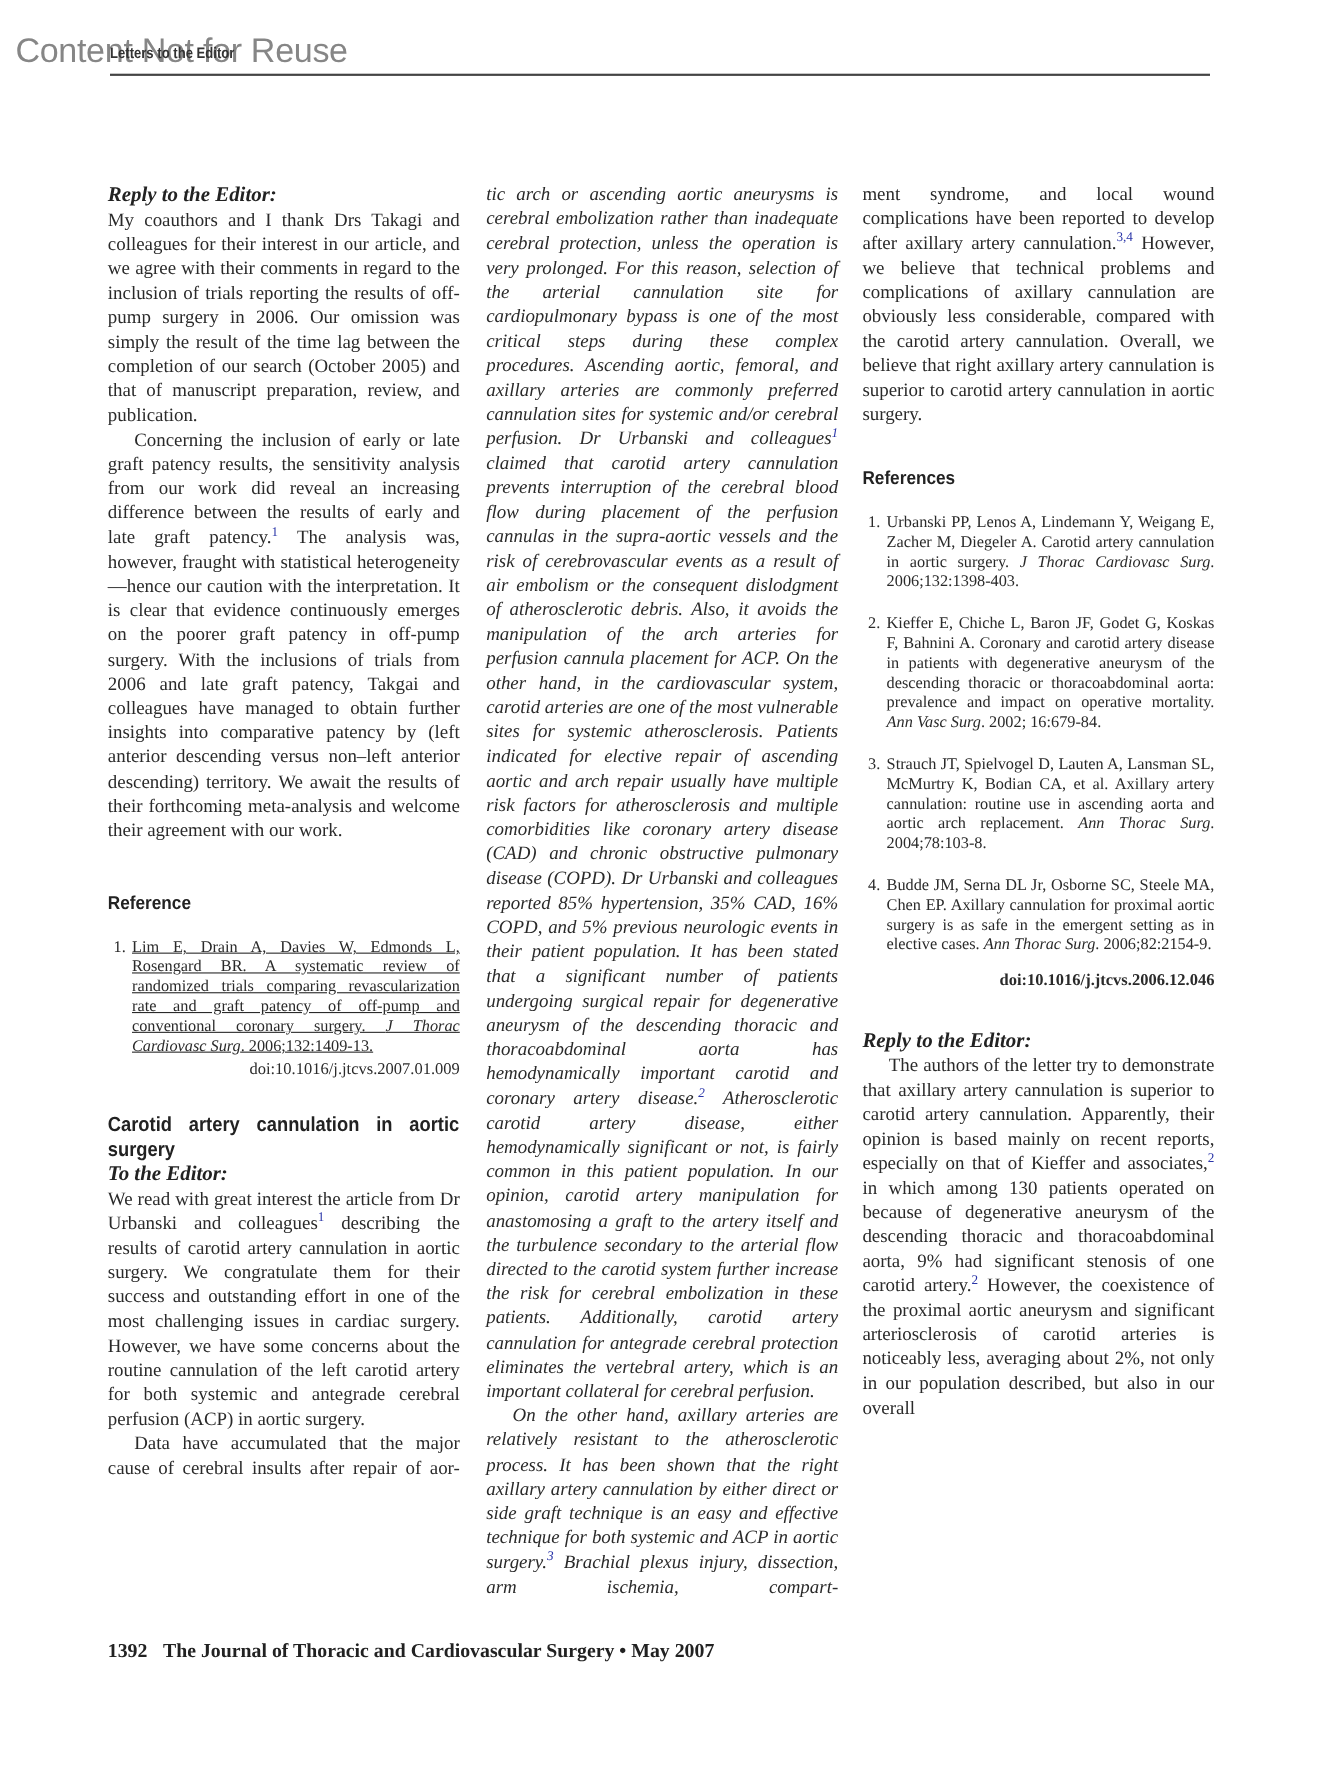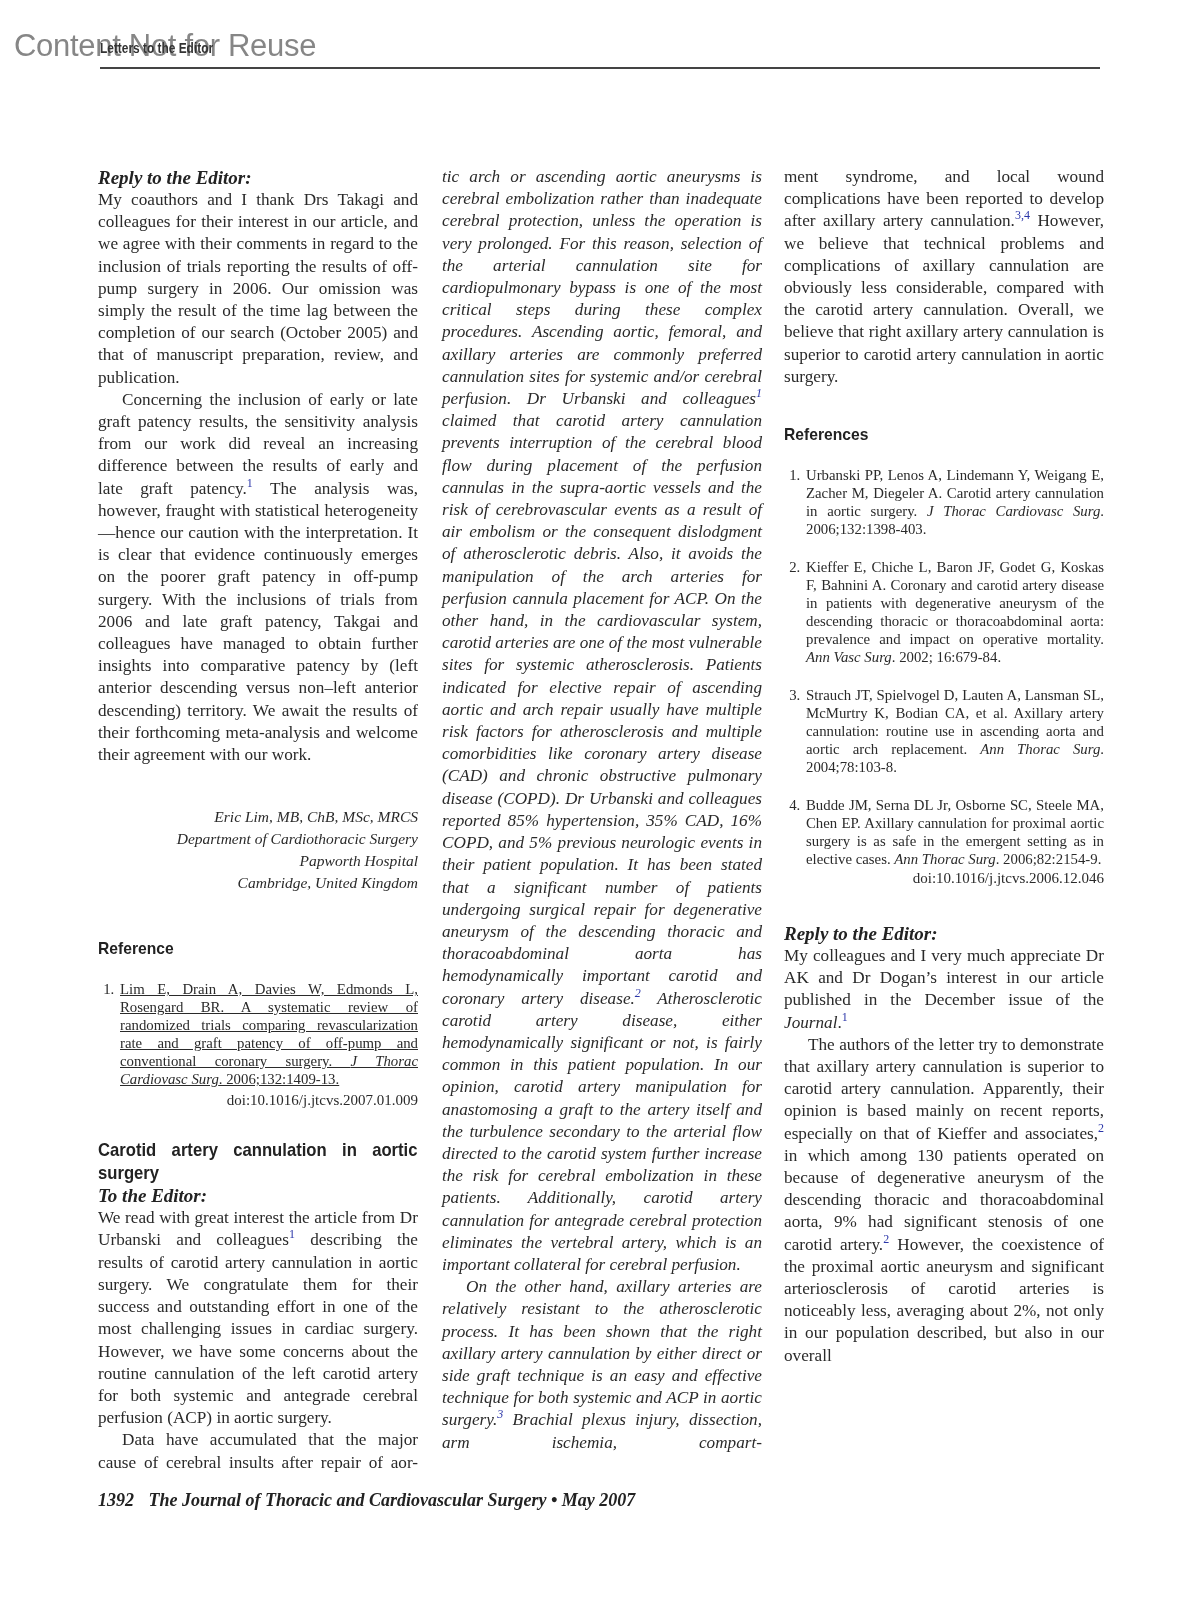--- a/index.html
+++ b/index.html
@@ -19,41 +19,35 @@
   .bi-head { font-weight: bold; font-style: italic; font-size: 19px; line-height: 23px; color: #222; }
   .sans-head { font-family: "Liberation Sans", "DejaVu Sans", sans-serif; font-weight: bold; font-size: 17px; line-height: 22px; color: #222;
                transform: scaleX(0.92); transform-origin: left; }
   .article-title { font-family: "Liberation Sans", "DejaVu Sans", sans-serif; font-weight: bold; font-size: 18.5px; line-height: 23px; color: #222;
                    transform: scaleX(0.9); transform-origin: left; width: 355px; }
   sup.ref { color: #2a35a8; font-size: 12px; line-height: 0; vertical-align: super; }
   .sig { text-align: right; font-style: italic; font-size: 15.5px; line-height: 22px; }
   ol.refs { margin: 0; padding-left: 20px; font-size: 14.8px; line-height: 18px; text-align: justify; }
   ol.refs li { padding-left: 2px; margin-top: 20px; }
   .doi { text-align: right; font-size: 15px; line-height: 20px; }
-  .footer { position: absolute; left: 98px; top: 1490px; font-weight: bold; font-size: 18px; color: #222; font-style: italic; }
+  .footer { position: absolute; left: 98px; top: 1490px; font-weight: bold; font-size: 18px; color: #222; }
   .footer .pg { margin-right: 10px; }
 </style>
 </head>
 <body>
 
 <div class="watermark">Content Not for Reuse</div>
 <div class="running-head">Letters to the Editor</div>
 <div class="head-rule"></div>
 
 <div class="col col1">
   <div class="bi-head">Reply to the Editor:</div>
   <p><span>My coauthors and I thank Drs Takagi and colleagues for their interest in our article, and we agree with their comments in regard to the inclusion of trials reporting the results of off-pump surgery in 2006. Our omission was simply the result of the time lag between the completion of our search (October 2005) and that of manuscript preparation, review, and publication.</span></p>
   <p class="indent"><span>Concerning the inclusion of early or late graft patency results, the sensitivity analysis from our work did reveal an increasing difference between the results of early and late graft patency.</span><sup class="ref">1</sup><span> The analysis was, however, fraught with statistical heterogeneity—hence our caution with the interpretation. It is clear that evidence continuously emerges on the poorer graft patency in off-pump surgery. With the inclusions of trials from 2006 and late graft patency, Takgai and colleagues have managed to obtain further insights into comparative patency by (left anterior descending versus non–left anterior descending) territory. We await the results of their forthcoming meta-analysis and welcome their agreement with our work.</span></p>
 
-  <div class="sig" style="margin-top:40px;">
-    <div>Eric Lim, MB, ChB, MSc, MRCS</div>
-    <div>Department of Cardiothoracic Surgery</div>
-    <div>Papworth Hospital</div>
-    <div>Cambridge, United Kingdom</div>
-  </div>
 
   <div class="sans-head" style="margin-top:44px;">Reference</div>
   <ol class="refs" style="margin-top:6px;text-decoration:underline;">
     <li><span>Lim E, Drain A, Davies W, Edmonds L, Rosengard BR. A systematic review of randomized trials comparing revascularization rate and graft patency of off-pump and conventional coronary surgery. </span><i>J Thorac Cardiovasc Surg</i><span>. 2006;132:1409-13.</span></li>
   </ol>
   <div class="doi" style="margin-top:2px;">doi:10.1016/j.jtcvs.2007.01.009</div>
 
   <div class="article-title" style="margin-top:28px;">Carotid artery cannulation in aortic surgery</div>
   <div class="bi-head">To the Editor:</div>
   <p><span>We read with great interest the article from Dr Urbanski and colleagues</span><sup class="ref">1</sup><span> describing the results of carotid artery cannulation in aortic surgery. We congratulate them for their success and outstanding effort in one of the most challenging issues in cardiac surgery. However, we have some concerns about the routine cannulation of the left carotid artery for both systemic and antegrade cerebral perfusion (ACP) in aortic surgery.</span></p>
@@ -69,24 +63,23 @@
   <p><span>ment syndrome, and local wound complications have been reported to develop after axillary artery cannulation.</span><sup class="ref">3,4</sup><span> However, we believe that technical problems and complications of axillary cannulation are obviously less considerable, compared with the carotid artery cannulation. Overall, we believe that right axillary artery cannulation is superior to carotid artery cannulation in aortic surgery.</span></p>
 
 
   <div class="sans-head" style="margin-top:36px;">References</div>
   <ol class="refs" style="margin-top:8px;">
     <li><span>Urbanski PP, Lenos A, Lindemann Y, Weigang E, Zacher M, Diegeler A. Carotid artery cannulation in aortic surgery. </span><i>J Thorac Cardiovasc Surg</i><span>. 2006;132:1398-403.</span></li>
     <li><span>Kieffer E, Chiche L, Baron JF, Godet G, Koskas F, Bahnini A. Coronary and carotid artery disease in patients with degenerative aneurysm of the descending thoracic or thoracoabdominal aorta: prevalence and impact on operative mortality. </span><i>Ann Vasc Surg</i><span>. 2002; 16:679-84.</span></li>
     <li><span>Strauch JT, Spielvogel D, Lauten A, Lansman SL, McMurtry K, Bodian CA, et al. Axillary artery cannulation: routine use in ascending aorta and aortic arch replacement. </span><i>Ann Thorac Surg</i><span>. 2004;78:103-8.</span></li>
     <li><span>Budde JM, Serna DL Jr, Osborne SC, Steele MA, Chen EP. Axillary cannulation for proximal aortic surgery is as safe in the emergent setting as in elective cases. </span><i>Ann Thorac Surg</i><span>. 2006;82:2154-9.</span></li>
   </ol>
-  <div class="doi" style="margin-top:0px;">doi:10.1016/j.jtcvs.2006.12.046</div>
+  <div class="doi" style="margin-top:13px;font-weight:bold;">doi:10.1016/j.jtcvs.2006.12.046</div>
 
   <div class="bi-head" style="margin-top:34px;">Reply to the Editor:</div>
-  <p><span>My colleagues and I very much appreciate Dr AK and Dr Dogan’s interest in our article published in the December issue of the </span><i>Journal</i><span>.</span><sup class="ref">1</sup></p>
   <p class="indent" style="text-align-last: justify;"><span>The authors of the letter try to demonstrate that axillary artery cannulation is superior to carotid artery cannulation. Apparently, their opinion is based mainly on recent reports, especially on that of Kieffer and associates,</span><sup class="ref">2</sup><span> in which among 130 patients operated on because of degenerative aneurysm of the descending thoracic and thoracoabdominal aorta, 9% had significant stenosis of one carotid artery.</span><sup class="ref">2</sup><span> However, the coexistence of the proximal aortic aneurysm and significant arteriosclerosis of carotid arteries is noticeably less, averaging about 2%, not only in our population described, but also in our overall</span></p>
 </div>
 
 <div class="footer">
   <span class="pg">1392</span>
   <span>The Journal of Thoracic and Cardiovascular Surgery</span>
   <span>•</span>
   <span>May 2007</span>
 </div>
 

